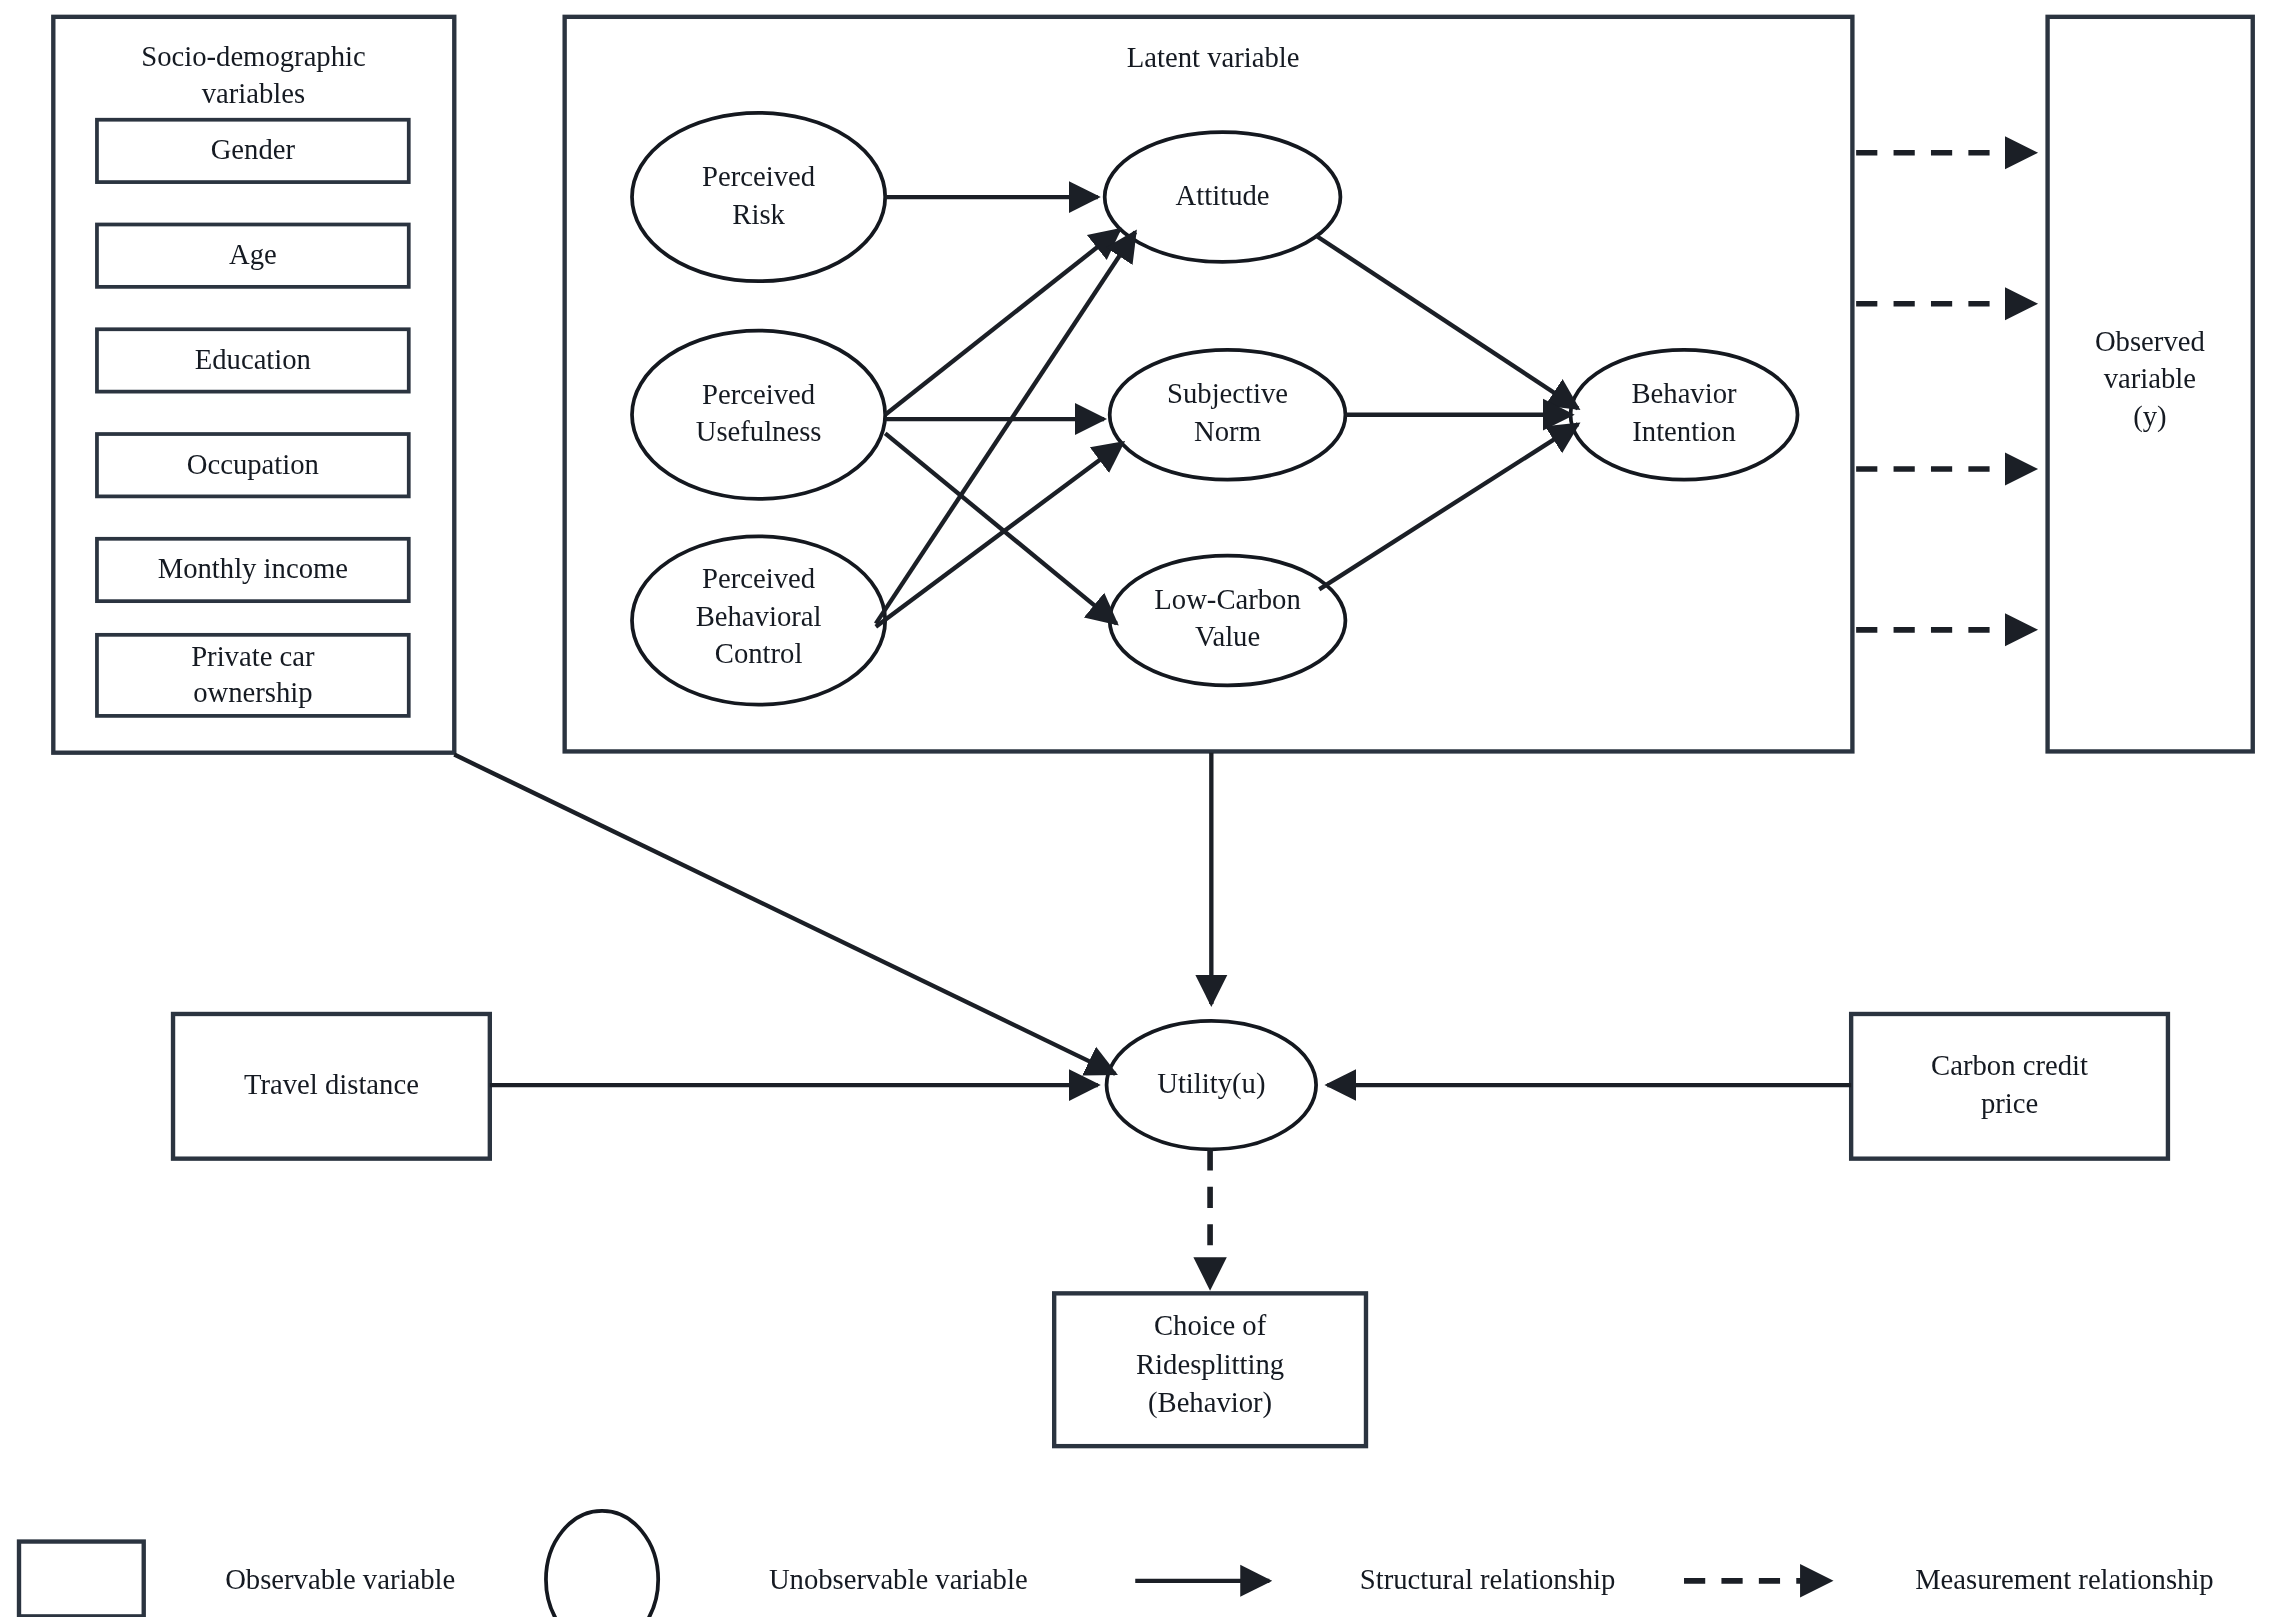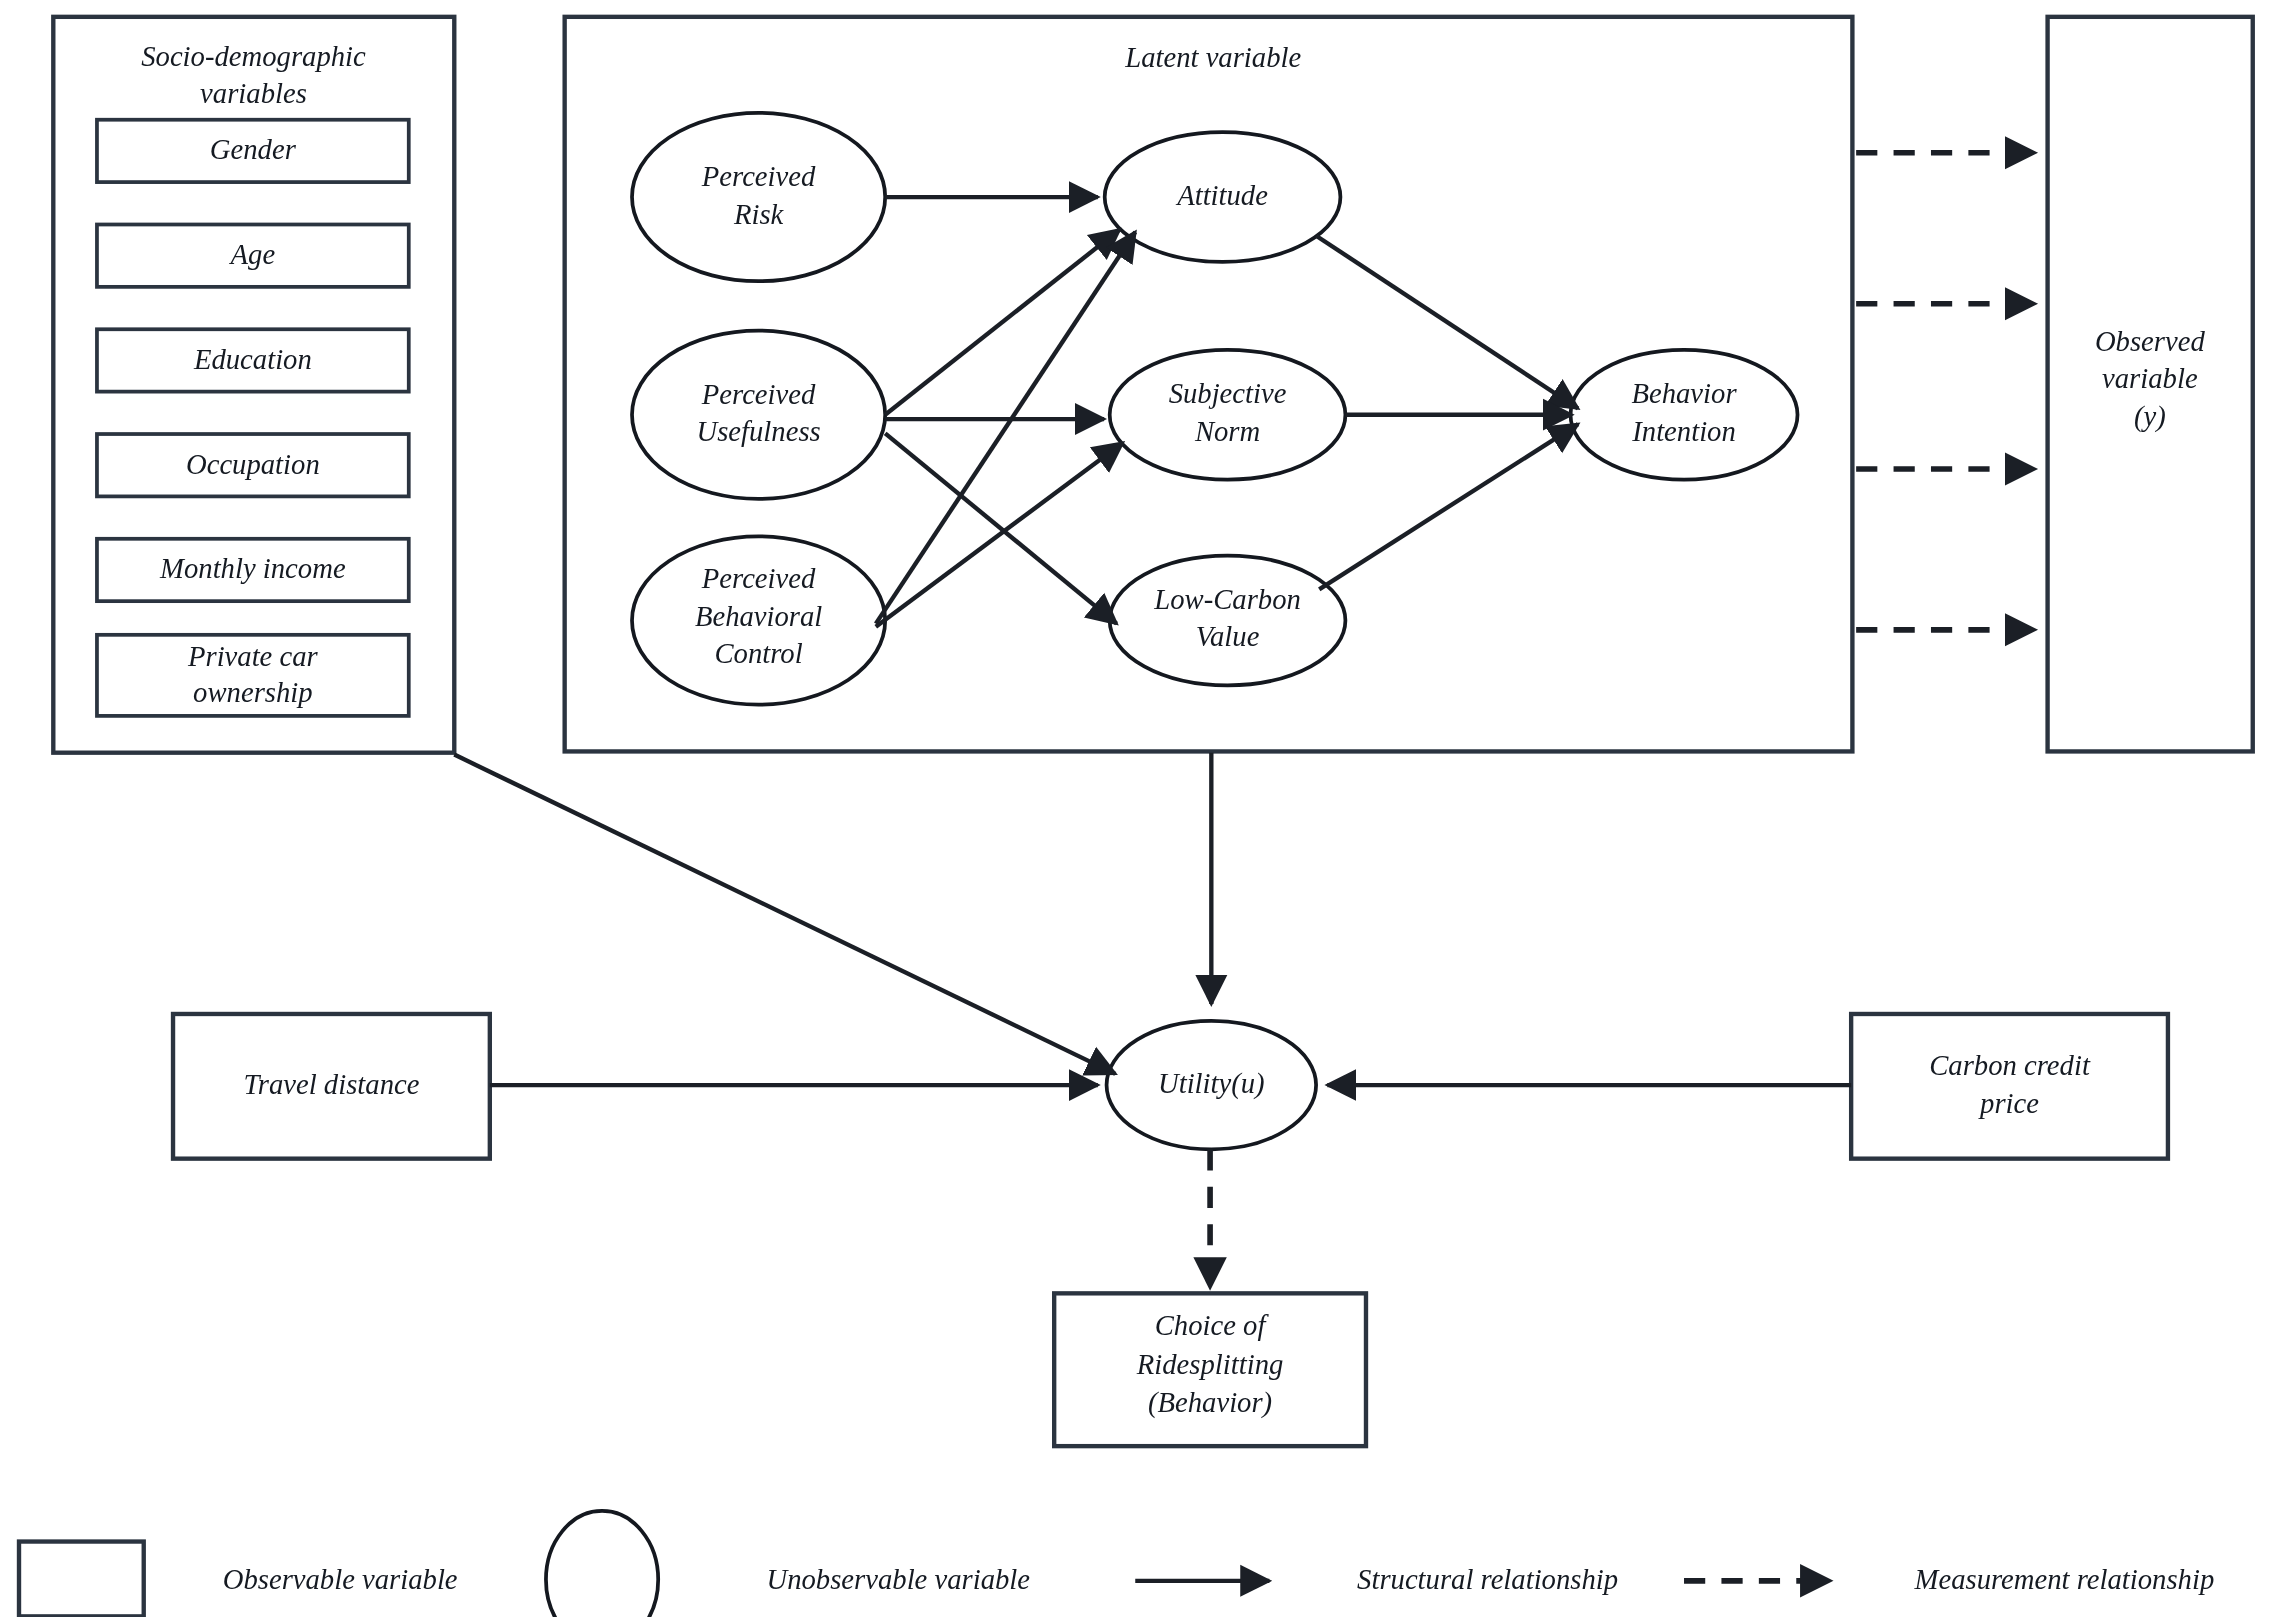--- a/index.html
+++ b/index.html
@@ -9,21 +9,20 @@
   }
   body {
     font-family: "Liberation Serif", "DejaVu Serif", serif;
   }
   #stage {
     position: relative;
     width: 2273px;
     height: 1617px;
     background: #ffffff;
     overflow: hidden;
-    font-style: italic;
   }
   svg.diagram {
     position: absolute;
     top: 0;
     left: 0;
     width: 2273px;
     height: 1617px;
   }
   .box-shape {
     fill: #ffffff;

